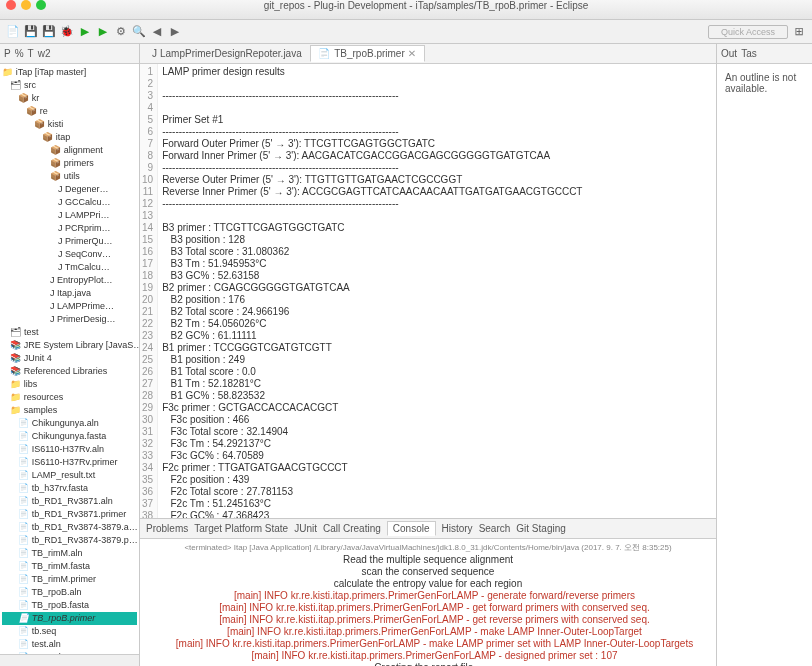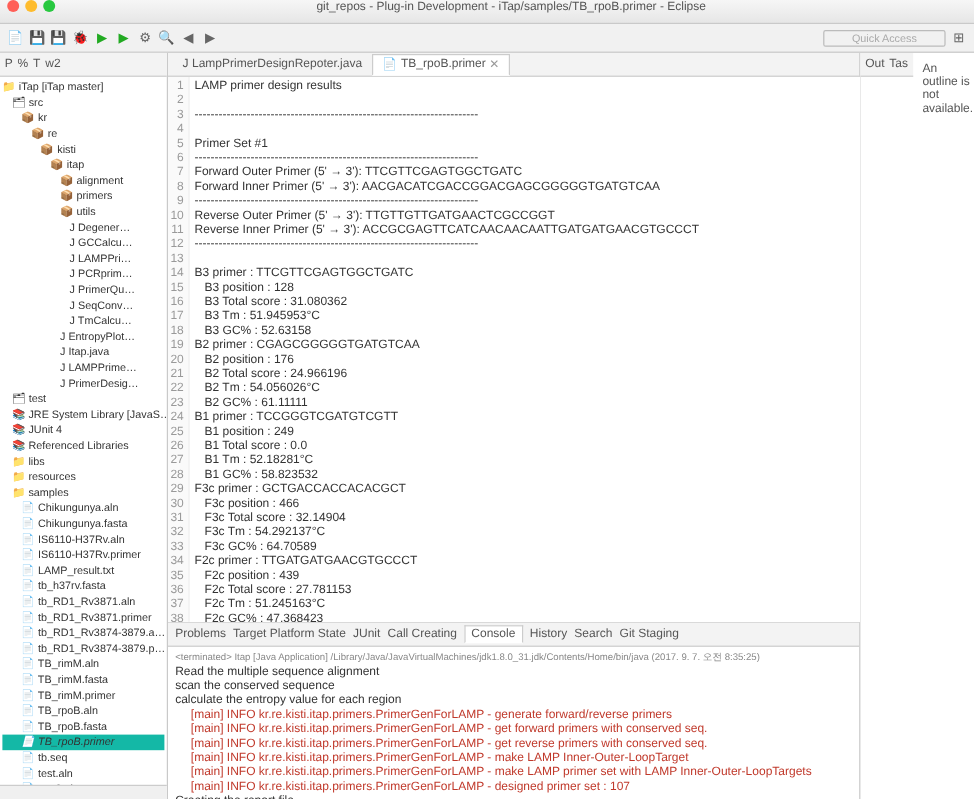--- a/index.html
+++ b/index.html
@@ -4,42 +4,42 @@
 <style>
 * { margin: 0; padding: 0; box-sizing: border-box; font-family: "Lucida Grande", Arial, sans-serif; font-size: 10px; }
 body { background: #ececec; width: 812px; height: 666px; overflow: hidden; display: flex; flex-direction: column; }
 .titlebar { height: 20px; background: linear-gradient(#f6f6f6,#e6e6e6); display: flex; align-items: flex-start; padding: 0 6px; border-bottom: 1px solid #c9c9c9; }
 .traffic { display: flex; gap: 5px; }
 .dot { width: 10px; height: 10px; border-radius: 50%; }
 .dot.r{background:#ff5f57}.dot.y{background:#febc2e}.dot.g{background:#28c840}
 .title { flex:1; text-align:center; color:#555; font-size:10px; }
 .toolbar { height: 24px; background:#f1f1f1; border-bottom:1px solid #c9c9c9; display:flex; align-items:center; padding:0 6px; gap:4px; }
 .tb-ic { width:14px; height:14px; display:inline-flex; align-items:center; justify-content:center; color:#666; font-size:11px; }
-.qa { margin-left:auto; border:1px solid #bbb; padding:1px 23px; font-size:9px; color:#aaa; border-radius:2px; }
+.qa { margin-left:auto; border:1px solid #bbb; padding:1px 12px; font-size:9px; color:#aaa; border-radius:2px; }
 .main { flex:1; display:flex; overflow:hidden; }
 .left { width:140px; background:#fff; border-right:1px solid #c9c9c9; display:flex; flex-direction:column; }
 .left-tabs,.right-tabs { height:20px; background:#f3f3f3; border-bottom:1px solid #ccc; display:flex; align-items:center; font-size:9px; color:#555; padding:0 4px; gap:4px;}
 .tree { flex:1; overflow:auto; padding:2px; }
 .tree-row { white-space:nowrap; color:#333; font-size:9px; line-height:13px; }
 .tree-row.sel { background:#14b8a6;font-style:italic; }
 .ind{display:inline-block}
 .center { flex:1; display:flex; flex-direction:column; background:#fff; }
 .ed-tabs { height:20px; background:#f3f3f3; border-bottom:1px solid #ccc; display:flex; align-items:center; padding-left:4px; }
 .ed-tab { padding:2px 8px; font-size:9px; color:#555; display:flex; align-items:center; gap:3px;}
 .ed-tab.active { background:#fff; border:1px solid #ccc; border-bottom:1px solid #fff; }
 .editor { flex:1; overflow:auto; background:#fff; display:flex; font-family:Menlo,Monaco,monospace; font-size:9px; }
 .gutter { text-align:right; color:#999; padding:2px 4px 2px 2px; background:#fafafa; border-right:1px solid #eee; white-space:pre; line-height:12px;}
 .code { padding:2px 4px; white-space:pre; color:#333; line-height:12px;}
 .bottom { height:148px; border-top:1px solid #c9c9c9; display:flex; flex-direction:column; background:#fff;}
 .bt-tabs { height:20px; background:#f3f3f3; border-bottom:1px solid #ccc; display:flex; align-items:center; gap:6px; padding:0 6px; font-size:9px; color:#555;}
 .bt-tab.active{background:#fff;border:1px solid #ccc;border-bottom:1px solid #fff;padding:1px 5px;}
-.console { flex:1; overflow:auto; padding:3px 6px; font-family:Menlo,Monaco,monospace; font-size:9px; line-height:12px; color:#333;}
+.console { flex:1; overflow:auto; padding:3px 6px; font-family:Menlo,Monaco,monospace; font-size:9px; line-height:12px; color:#333;text-align:center;}
 .console .hdr{color:#888;font-size:8px;}
 .console .red{color:#c0392b;padding-left:13px;}
-.right { width:96px; background:#fff; border-left:1px solid #c9c9c9; display:flex; flex-direction:row;}
+.right { width:96px; background:#fff; border-left:1px solid #c9c9c9; display:flex; flex-direction:column;}
 .right-body { flex:1; padding:8px; font-size:10px; color:#555;}
 .hscroll { height:12px; background:#f0f0f0; border-top:1px solid #ccc;}
 </style>
 </head>
 <body>
 
 <div class="titlebar">
   <div class="traffic">
     <div class="dot r"></div>
     <div class="dot y"></div>

